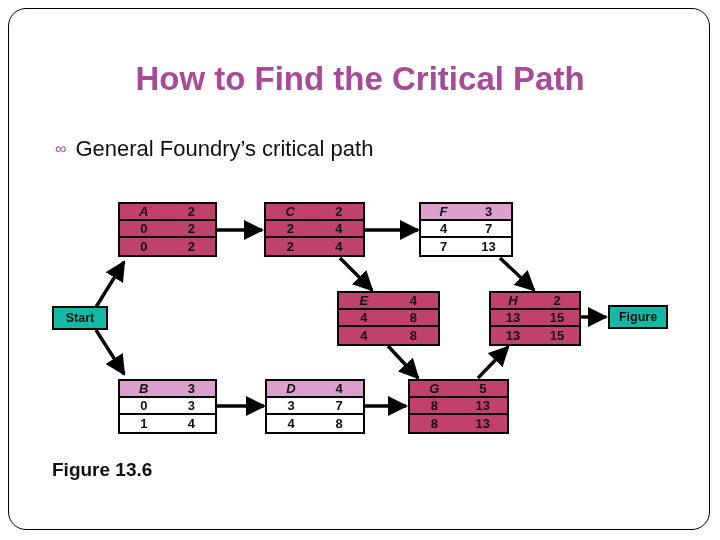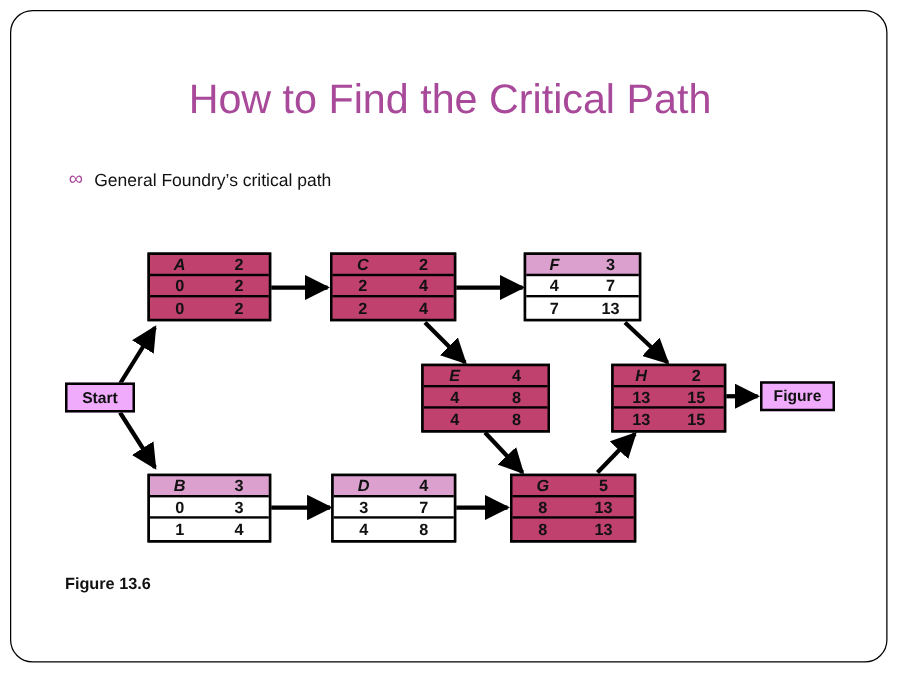--- a/index.html
+++ b/index.html
@@ -32,39 +32,39 @@
     pointer-events: none;
   }
   #slide-title {
     position: absolute;
     left: 0;
     top: 60px;
     width: 720px;
     text-align: center;
     font-size: 33px;
     color: #a8499a;
-    font-weight: normal;
+    font-weight: bold;
     letter-spacing: 0px;
     white-space: nowrap;
   }
   #bullet-row {
     position: absolute;
     left: 55px;
     top: 136px;
     display: flex;
     align-items: center;
     gap: 9px;
   }
   #bullet-glyph {
     font-size: 16px;
     color: #a8499a;
     line-height: 1;
   }
   #bullet-text {
-    font-size: 14px;
+    font-size: 22px;
     color: #111111;
   }
   
   #diagram {
     position: absolute;
     left: 0;
     top: 0;
     width: 720px;
     height: 540px;
   }
@@ -106,35 +106,35 @@
     background: #dca0cf;
   }
   .node.slack .row.body {
     background: #ffffff;
   }
   .node .row.header .cell.name {
     font-style: italic;
   }
   .endbox {
     position: absolute;
-    background: #f0abfc;
+    background: #14b8a6;
     border: 2.6px solid #000000;
     box-sizing: border-box;
     display: flex;
     align-items: center;
     justify-content: center;
     font-size: 12.5px;
     font-weight: bold;
     color: #111111;
   }
   #figure-caption {
     position: absolute;
     left: 52px;
     top: 459px;
-    font-size: 13px;
+    font-size: 19px;
     font-weight: bold;
     color: #111111;
   }
 </style>
 </head>
 <body>
 
 <div id="slide">
 
   <div id="slide-frame"></div>

